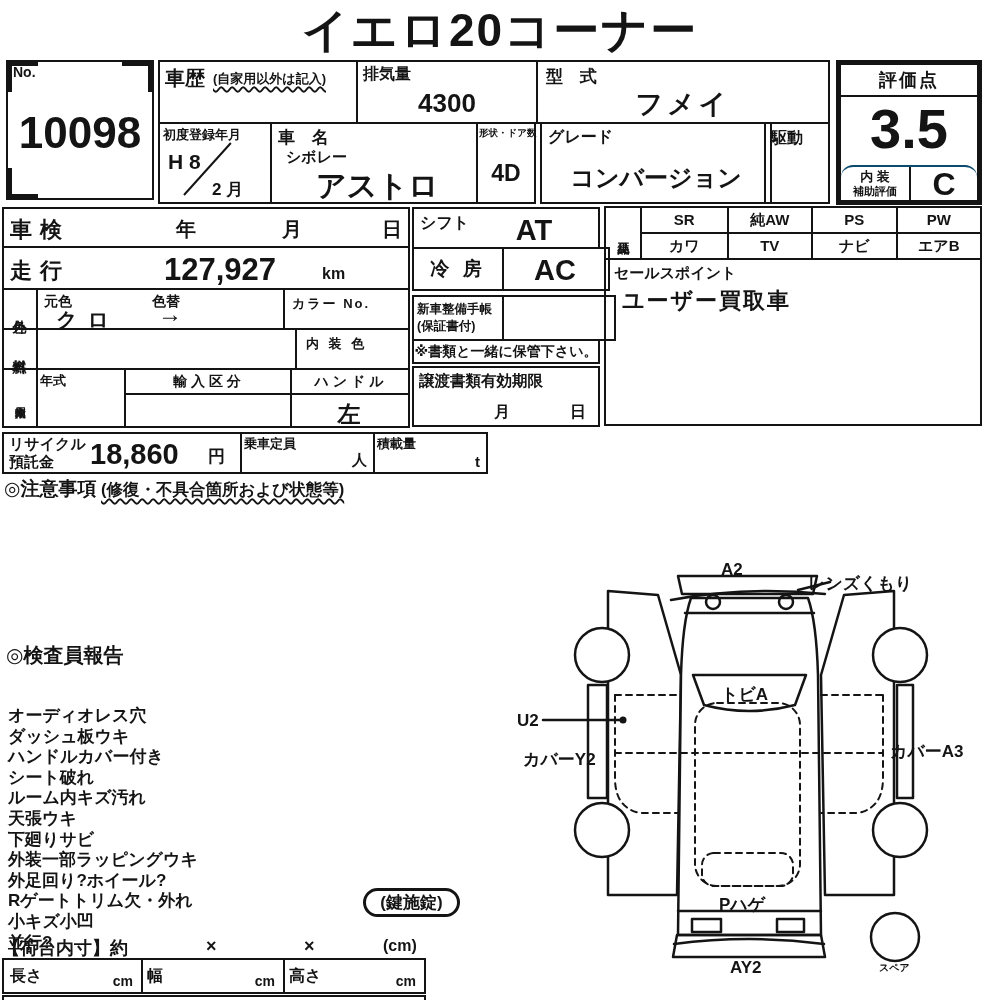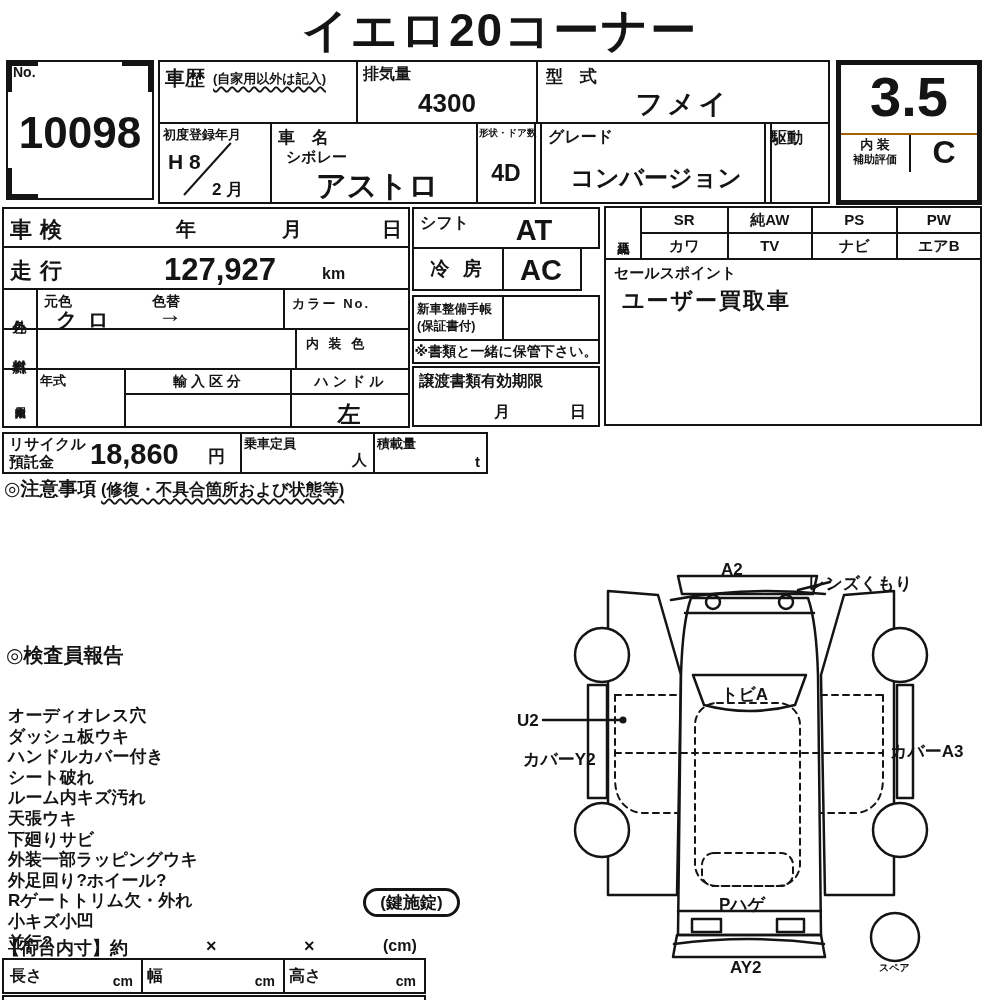--- a/index.html
+++ b/index.html
@@ -60,22 +60,23 @@
   </div>
   <div class="cell" style="left:540px;top:122px;width:232px;height:82px;">
     <span class="abs b" style="left:6px;top:3px;font-size:16px;">グレード</span>
     <div class="abs b ctr" style="left:0;top:38px;width:100%;font-size:24px;">コンバージョン</div>
   </div>
   <div class="cell" style="left:764px;top:122px;width:66px;height:82px;">
     <span class="abs b" style="left:5px;top:4px;font-size:16px;">駆動</span>
   </div>
 
   <div class="abs" style="left:836px;top:60px;width:146px;height:145px;border:5px solid #141414;box-sizing:border-box;">
+    <div class="b ctr" style="height:30px;line-height:30px;border-bottom:2px solid #141414;font-size:18px;letter-spacing:2px;">評価点</div>
     <div class="b ctr" style="height:68px;line-height:64px;font-size:56px;">3.5</div>
-    <div style="display:flex;height:37px;border-top:2px solid #a16207;">
+    <div style="display:flex;height:37px;border-top:2px solid #0c4a6e;border-radius:12px;">
       <div style="width:68px;border-right:2px solid #141414;text-align:center;">
         <div class="b" style="font-size:13px;line-height:16px;margin-top:2px;">内 装</div>
         <div class="b" style="font-size:11px;line-height:13px;">補助評価</div>
       </div>
       <div class="b ctr" style="flex:1;font-size:32px;line-height:34px;">C</div>
     </div>
   </div>
 
   <div class="cell" style="left:2px;top:207px;width:408px;height:41px;">
     <span class="abs b" style="left:6px;top:6px;font-size:22px;letter-spacing:8px;">車検</span>
@@ -113,25 +114,25 @@
     <div class="abs" style="left:286px;top:0;bottom:0;right:0;">
       <div class="b ctr" style="height:23px;line-height:22px;border-bottom:2px solid #141414;font-size:14px;">ハ ン ド ル</div>
       <div class="b ctr" style="font-size:23px;margin-top:4px;">左</div>
     </div>
   </div>
 
   <div class="cell" style="left:412px;top:207px;width:188px;height:42px;">
     <span class="abs b" style="left:6px;top:4px;font-size:16px;">シフト</span>
     <div class="abs b ctr" style="left:60px;top:5px;width:120px;font-size:29px;">AT</div>
   </div>
-  <div class="cell" style="left:412px;top:247px;width:170px;height:44px;">
+  <div class="cell" style="left:412px;top:247px;width:198px;height:44px;">
     <div class="abs b" style="left:0;top:0;bottom:0;width:88px;border-right:2px solid #141414;font-size:19px;line-height:40px;text-align:center;letter-spacing:4px;">冷 房</div>
     <div class="abs b ctr" style="left:88px;top:5px;right:0;font-size:29px;">AC</div>
   </div>
-  <div class="cell" style="left:412px;top:295px;width:188px;height:46px;padding-left:22px;">
+  <div class="cell" style="left:412px;top:295px;width:204px;height:46px;padding-left:22px;">
     <div class="abs" style="left:0;top:0;bottom:0;width:88px;border-right:2px solid #141414;">
       <div class="b" style="font-size:12.5px;line-height:17px;margin:4px 0 0 3px;">新車整備手帳</div>
       <div class="b" style="font-size:12.5px;line-height:16px;margin-left:3px;">(保証書付)</div>
     </div>
   </div>
   <div class="cell b ctr" style="left:412px;top:339px;width:188px;height:25px;font-size:14px;line-height:21px;white-space:nowrap;">※書類と一緒に保管下さい。</div>
   <div class="cell" style="left:412px;top:366px;width:188px;height:61px;">
     <span class="abs b" style="left:5px;top:3px;font-size:15.5px;white-space:nowrap;">譲渡書類有効期限</span>
     <span class="abs b" style="left:80px;top:34px;font-size:16px;">月</span>
     <span class="abs b" style="left:156px;top:34px;font-size:16px;">日</span>

